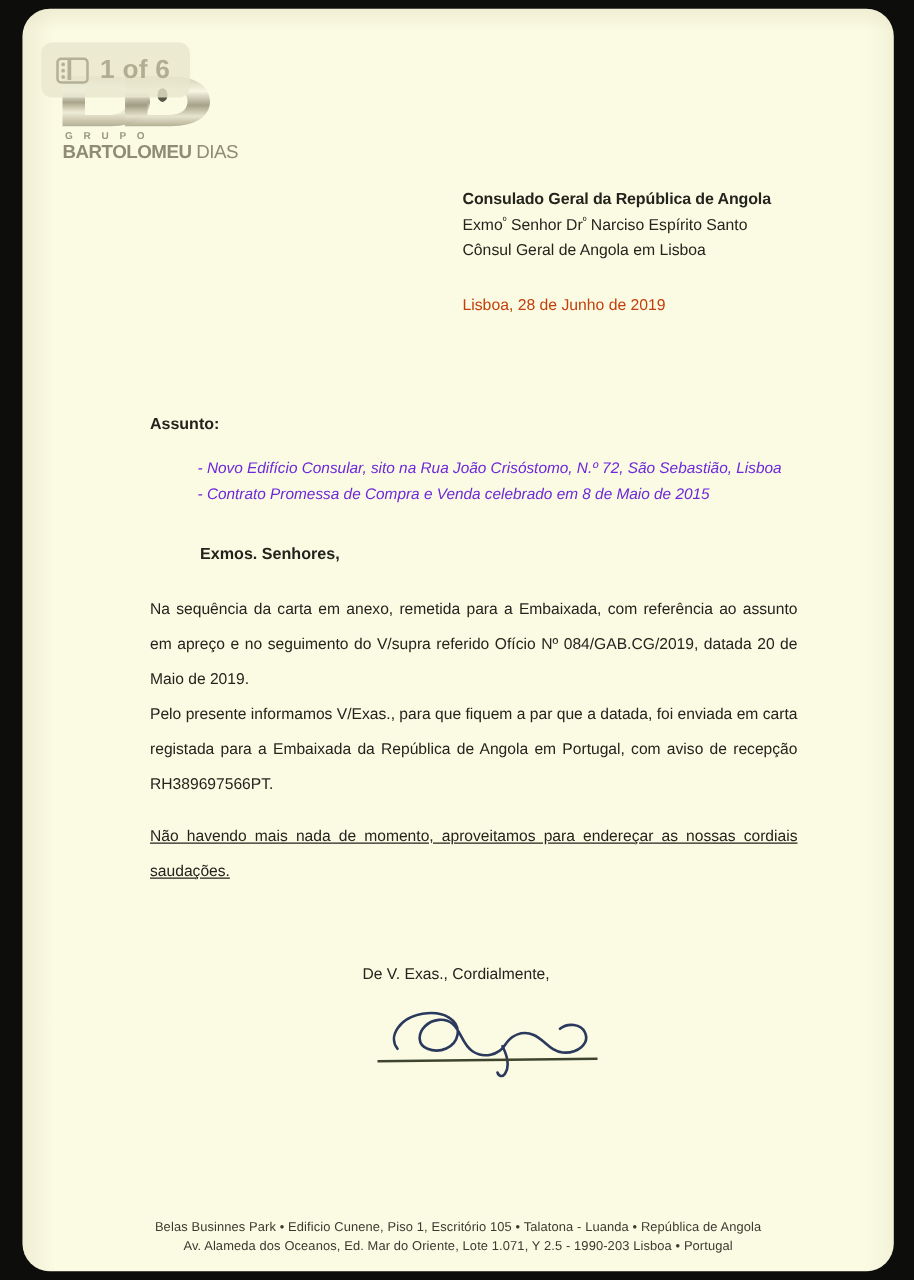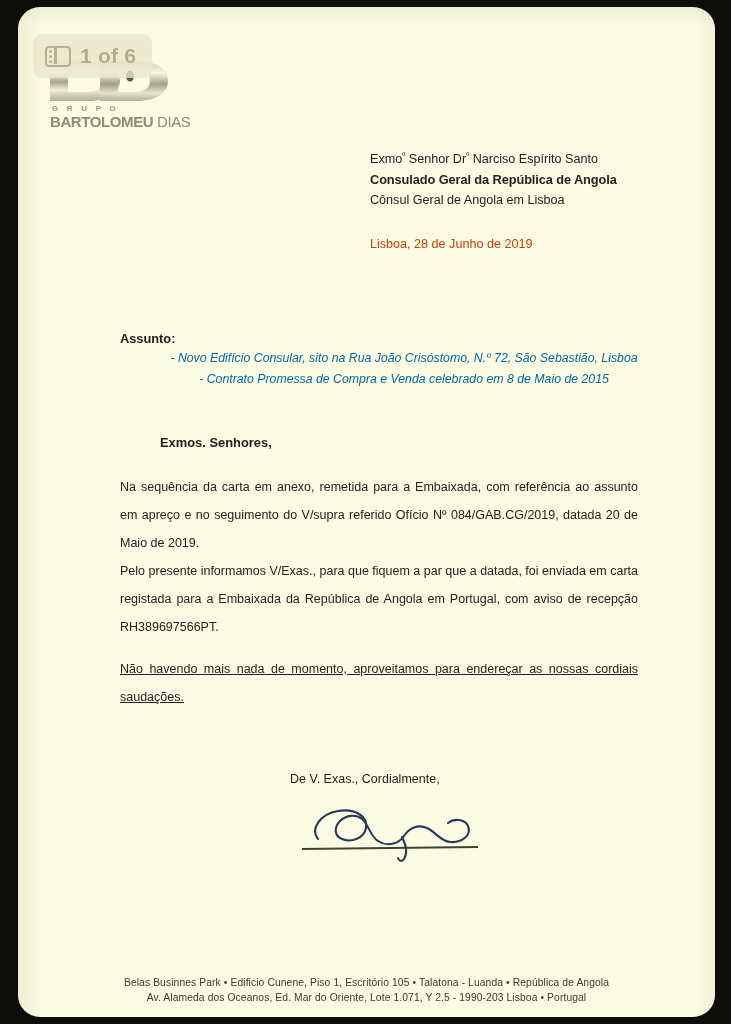--- a/index.html
+++ b/index.html
@@ -181,30 +181,29 @@
   .subject-block {
     position: absolute;
     left: 102px;
     top: 324px;
     width: 530px;
   }
   .subject-label {
     font-size: 12.8px;
     font-weight: bold;
     color: #23231d;
-    margin-bottom: 2px;
+    margin-bottom: 18px;
   }
   .subject-item {
     font-size: 12.3px;
     font-style: italic;
-    color: #0369a1;
+    color: #6d28d9;
     line-height: 21px;
     padding-left: 38px;
     white-space: nowrap;
-    text-align: center;
   }
 
   .salutation {
     position: absolute;
     left: 142px;
     top: 428px;
     font-size: 12.9px;
     font-weight: bold;
     color: #23231d;
   }
@@ -289,22 +288,22 @@
           <ellipse cx="86" cy="21" rx="4" ry="5.5" fill="#3a3728" opacity="0.85"></ellipse>
         </svg>
       </div>
       <div class="logo-grupo">G R U P O</div>
       <div class="logo-name"><span>BARTOLOMEU</span><span class="thin"> DIAS</span></div>
     </div>
 
     <div class="doc">
 
       <div class="addressee">
+        <div class="line strong">Consulado Geral da República de Angola</div>
         <div class="line"><span>Exmo</span><sup>º</sup><span> Senhor Dr</span><sup>º</sup><span> Narciso Espírito Santo</span></div>
-        <div class="line strong">Consulado Geral da República de Angola</div>
         <div class="line">Cônsul Geral de Angola em Lisboa</div>
       </div>
 
       <div class="dateline">Lisboa, 28 de Junho de 2019</div>
 
       <div class="subject-block">
         <div class="subject-label">Assunto:</div>
         <div class="subject-item">- Novo Edifício Consular, sito na Rua João Crisóstomo, N.º 72, São Sebastião, Lisboa</div>
         <div class="subject-item">- Contrato Promessa de Compra e Venda celebrado em 8 de Maio de 2015</div>
       </div>

